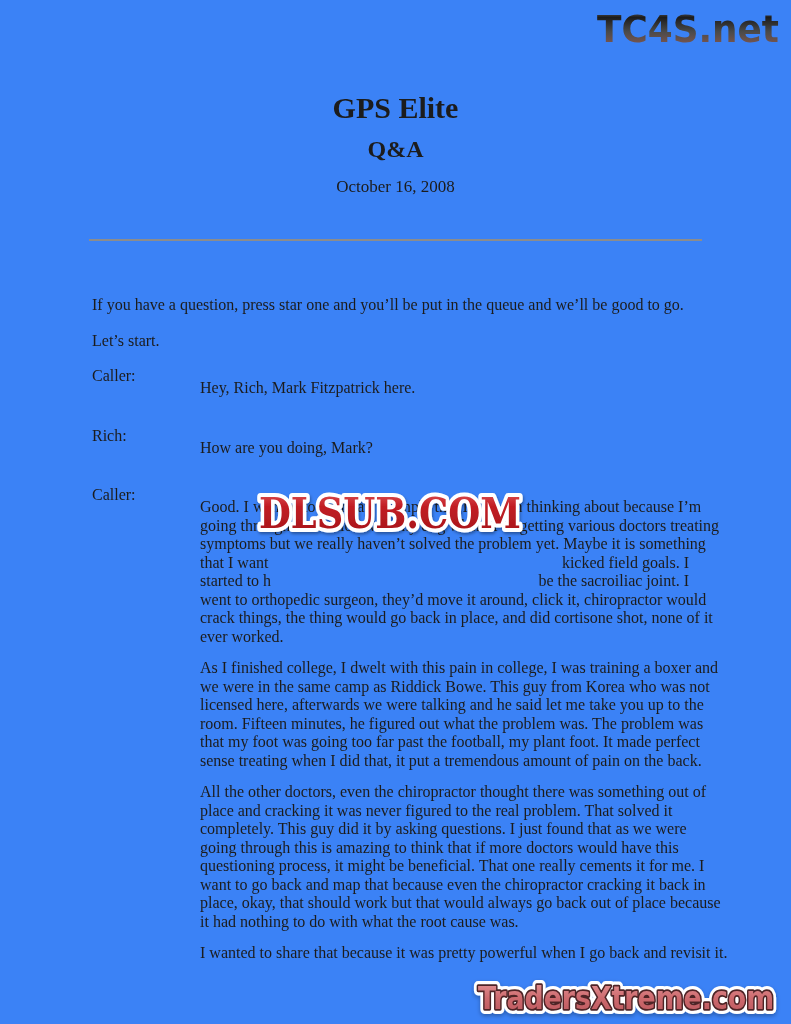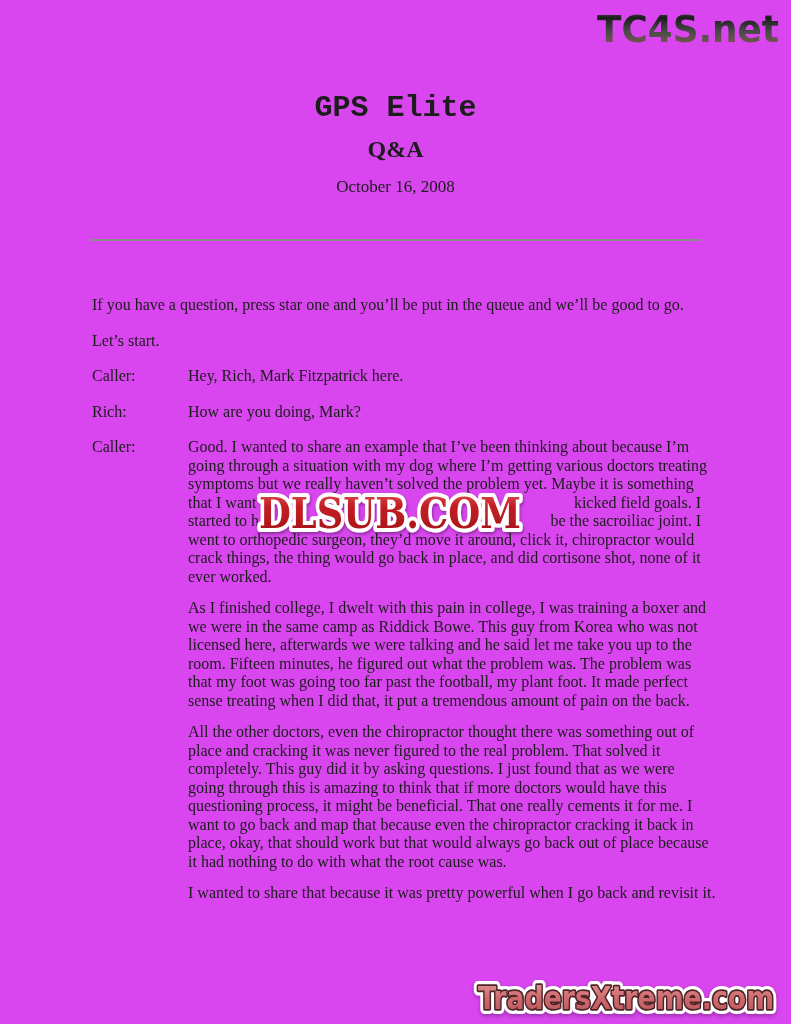--- a/index.html
+++ b/index.html
@@ -1,35 +1,35 @@
 <!DOCTYPE html>
 <html><head>
 <meta charset="utf-8">
 <style>
   html, body { margin:0; padding:0; background:#ffffff; }
   .page {
-    position:relative; width:791px; height:1024px; background:#d946ef;
+    position:relative; width:791px; height:1024px; background:#3b82f6;
     overflow:hidden; font-family:"Liberation Serif", serif; color:#1c1c1c;
   }
 
   
   .header { position:absolute; top:90px; left:0; width:100%; text-align:center; }
-  .title    { font-size:30px; font-weight:bold; margin:0; line-height:1.2;font-family:Liberation Mono, monospace; }
+  .title    { font-size:30px; font-weight:bold; margin:0; line-height:1.2; }
   .subtitle { font-size:24px; font-weight:bold; margin:9px 0 8px; line-height:1.2; }
   .date     { font-size:17px; margin:13px 12px 0; line-height:1.2; }
 
   .rule { position:absolute; top:239px; left:89px; width:613px; height:2px; background:#8c8c8c; }
 
   
   .transcript { position:absolute; top:296px; left:92px; width:609px; font-size:16px; line-height:18.5px; }
   .para { margin:0 0 17px; white-space:nowrap; }
   .turn { display:flex; margin:0 0 17px; }
   .speaker { flex:0 0 96px; font-weight:normal; }
   .speech { flex:1 1 auto; min-width:0; }
-  .speech .p { margin:0; }
+  .speech .p { margin:12px; }
   .speech .p + .p { margin-top:13px; }
   .ln { white-space:nowrap; }
   .ln.split { display:flex; justify-content:space-between;text-align:right; }
 
   
   .tc4s-logo { position:absolute; top:6px; right:10px; }
   .dlsub-logo { position:absolute; top:486px; left:247px; }
   .traders-logo { position:absolute; top:978px; right:10px; }
 </style>
 </head>

